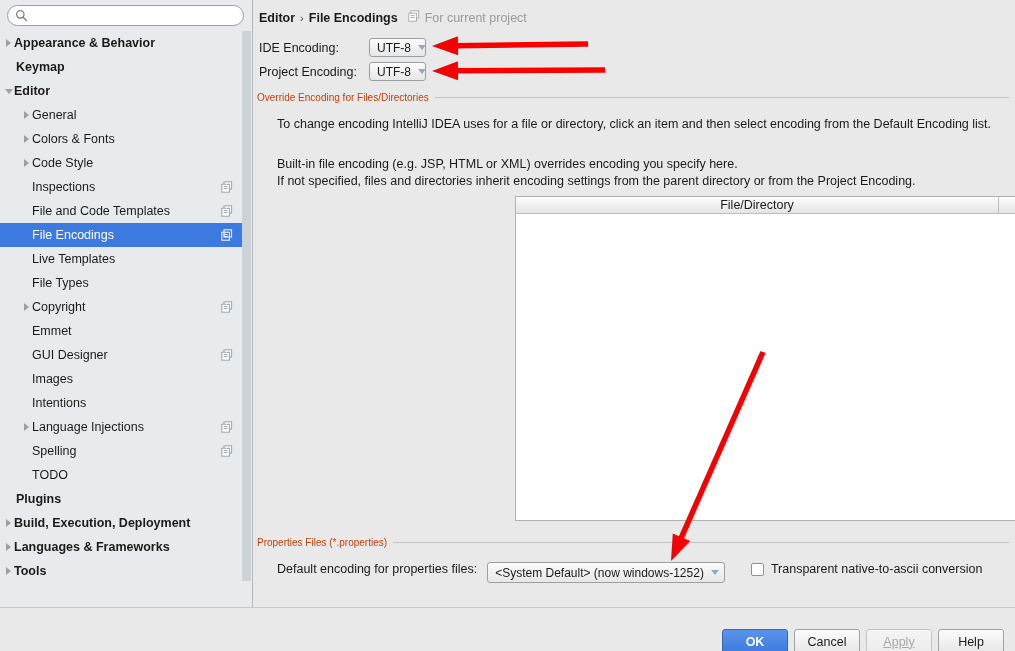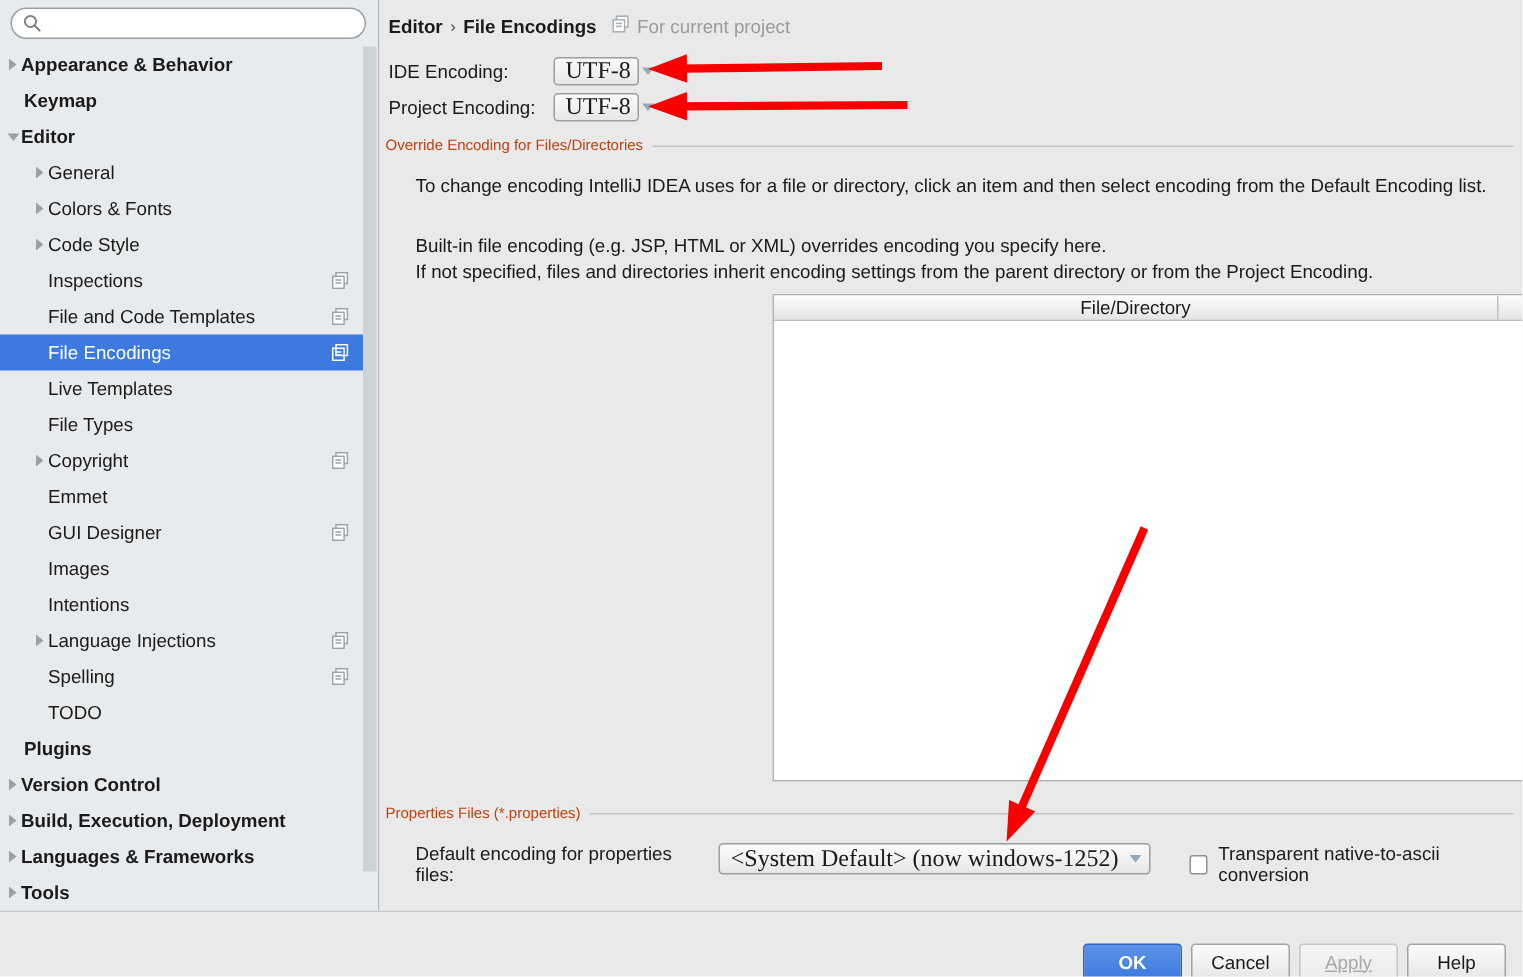--- a/index.html
+++ b/index.html
@@ -186,24 +186,23 @@
   }
   .combo {
     border: 1px solid #9b9fa2;
     border-radius: 3px;
     background: linear-gradient(to bottom, #fbfbfb 0%, #e7e7e7 100%);
     height: 19px;
     display: inline-flex;
     align-items: center;
     padding: 0 5px 0 7px;
     box-sizing: border-box;
-    font-size: 16px;
+    font-size: 12px;
     cursor: default;
     white-space: nowrap;
-    font-family: Liberation Serif, serif;
   }
   .combo .caret {
     width: 0; height: 0;
     border-left: 4px solid transparent;
     border-right: 4px solid transparent;
     border-top: 5px solid #98a8b4;
     margin-left: 7px;
   }
   .combo.small { width: 57px; justify-content: space-between; padding-right: 4px;}
 
@@ -487,26 +486,20 @@
                 <rect x="0.8" y="3.2" width="7.6" height="8.0" fill="#ffffff" stroke="#9aa4ab" stroke-width="1"></rect>
                 <line x1="2.6" y1="5.6" x2="6.6" y2="5.6" stroke="#9aa4ab" stroke-width="1"></line>
                 <line x1="2.6" y1="7.6" x2="6.6" y2="7.6" stroke="#9aa4ab" stroke-width="1"></line>
               </svg></span>
           </div>
           <div class="tree-row lvl1 no-twisty">
             <span class="tree-label">TODO</span>
           </div>
           <div class="tree-row lvl0 no-twisty">
             <span class="tree-label">Plugins</span>
-          </div>
-          <div class="tree-row lvl0 has-twisty">
-            <span class="twisty">
-              <span class="arrow-r"></span>
-            </span>
-            <span class="tree-label">Version Control</span>
           </div>
           <div class="tree-row lvl0 has-twisty">
             <span class="twisty">
               <span class="arrow-r"></span>
             </span>
             <span class="tree-label">Build, Execution, Deployment</span>
           </div>
           <div class="tree-row lvl0 has-twisty">
             <span class="twisty">
               <span class="arrow-r"></span>

